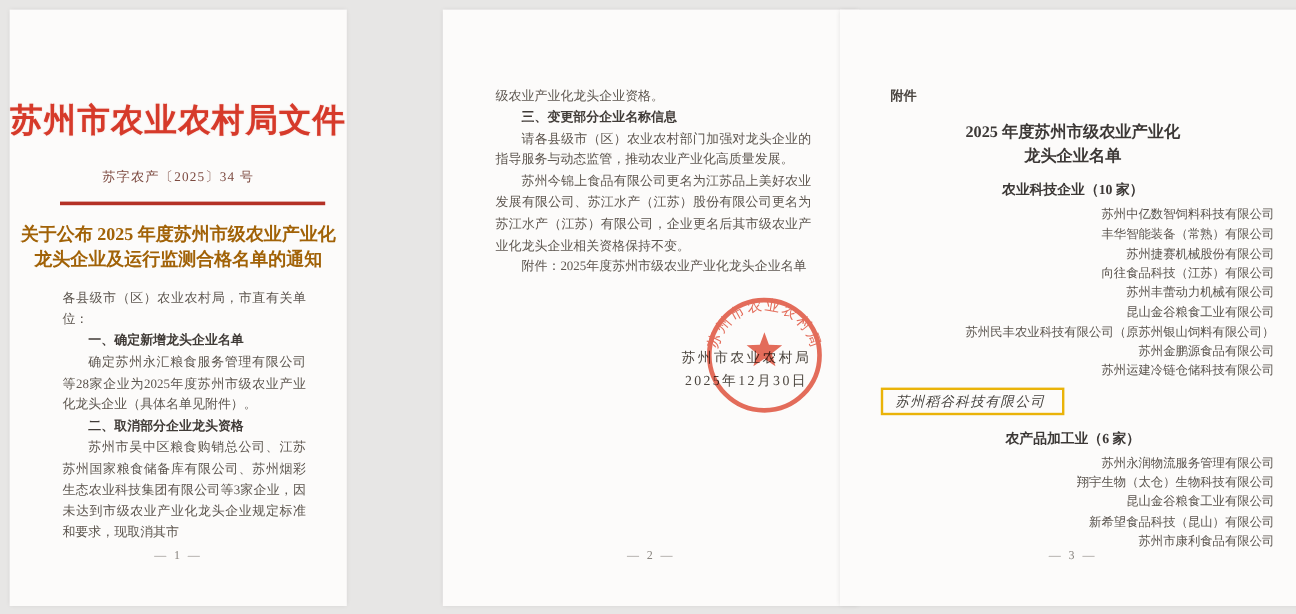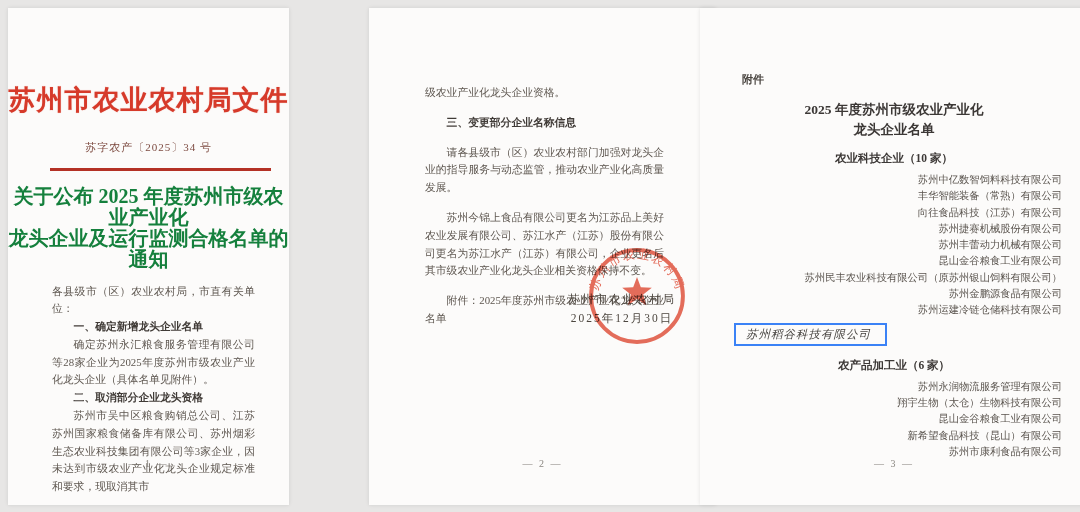--- a/index.html
+++ b/index.html
@@ -19,37 +19,37 @@
   
   .p1-header{
     margin-top:74px;text-align:center;
     font-size:27px;font-weight:bold;letter-spacing:1px;
     color:#d63a2a;
     text-shadow:0 0 1px rgba(214,58,42,.45);
     white-space:nowrap;
   }
   .doc-number{margin-top:22px;text-align:center;font-size:11px;color:#7d4b41;letter-spacing:1px;}
   .red-line{margin:13px 18px 0 42px;height:2.5px;background:#b43125;}
-  .p1-title{margin-top:15px;text-align:center;font-weight:bold;font-size:20px;line-height:21px;color:#15803d;}
+  .p1-title{margin-top:15px;text-align:center;font-weight:bold;font-size:15px;line-height:21px;color:#a16207;}
   .doc-body{
     margin:13px 34px 0 44px;
     font-size:10.8px;line-height:17.8px;color:#5d564f;
     text-align:justify;
   }
   .doc-body p{margin:0;text-indent:2em;}
   .doc-body p.no-indent{text-indent:0;}
   .doc-body p.bold-head{font-weight:bold;color:#403b37;}
   .page-footer{
     position:absolute;bottom:36px;left:0;right:0;
     text-align:center;font-size:10px;color:#8a8680;letter-spacing:2px;
   }
 
   
   .p2-body{padding:64px 40px 0 44px;font-size:10.8px;line-height:17.8px;color:#5d564f;text-align:justify;}
-  .p2-body p{margin:12px;text-indent:2em;}
+  .p2-body p{margin:0;text-indent:2em;}
   .p2-body p.no-indent{text-indent:0;}
   .p2-body p.bold-head{font-weight:bold;color:#403b37;}
   .attach-note{margin-top:17px;}
   .sign-block{
     position:absolute;left:168px;top:282px;width:170px;
     text-align:center;font-size:11.5px;line-height:19px;color:#4c463f;letter-spacing:2px;
     z-index:1;
   }
   .seal{
     position:absolute;left:216px;top:236px;width:104px;height:104px;
@@ -57,21 +57,21 @@
   }
 
   
   .p3-attach{margin:64px 0 0 42px;font-size:11px;font-weight:bold;color:#4a4540;}
   .p3-title{margin-top:13px;text-align:center;font-weight:bold;font-size:13.5px;line-height:19.5px;color:#3c3836;}
   .p3-section{margin-top:12px;text-align:center;font-weight:bold;font-size:11.5px;color:#3c3836;}
   .company-list{margin:6px 26px 0 44px;font-size:10.3px;line-height:16.3px;color:#5a544e;text-align:right;}
   .company-list div{white-space:nowrap;overflow:hidden;}
   .boxed-row{margin:4px 26px 0 34px;}
   .boxed-item{
-    display:inline-block;border:2px solid #3b82f6;
+    display:inline-block;border:2px solid #eab308;
     padding:2px 14px 2px 10px;
     font-family:"DejaVu Serif","Liberation Serif",serif;
     font-style:italic;font-size:11.5px;color:#474440;letter-spacing:1px;
   }
 </style>
 </head>
 <body>
 
 <div class="page" id="page-1">
   <div class="p1-header">苏州市农业农村局文件</div>
@@ -123,22 +123,22 @@
   <div class="p3-attach">附件</div>
   <div class="p3-title">
     <div>2025 年度苏州市级农业产业化</div>
     <div>龙头企业名单</div>
   </div>
 
   <div class="p3-section">农业科技企业（10 家）</div>
   <div class="company-list">
     <div>苏州中亿数智饲料科技有限公司</div>
     <div>丰华智能装备（常熟）有限公司</div>
+    <div>苏州捷赛机械股份有限公司</div>
     <div>向往食品科技（江苏）有限公司</div>
-    <div>苏州捷赛机械股份有限公司</div>
     <div>苏州丰蕾动力机械有限公司</div>
     <div>昆山金谷粮食工业有限公司</div>
     <div>苏州民丰农业科技有限公司（原苏州银山饲料有限公司）</div>
     <div>苏州金鹏源食品有限公司</div>
     <div>苏州运建冷链仓储科技有限公司</div>
   </div>
   <div class="boxed-row">
     <span class="boxed-item">苏州稻谷科技有限公司</span>
   </div>
 

